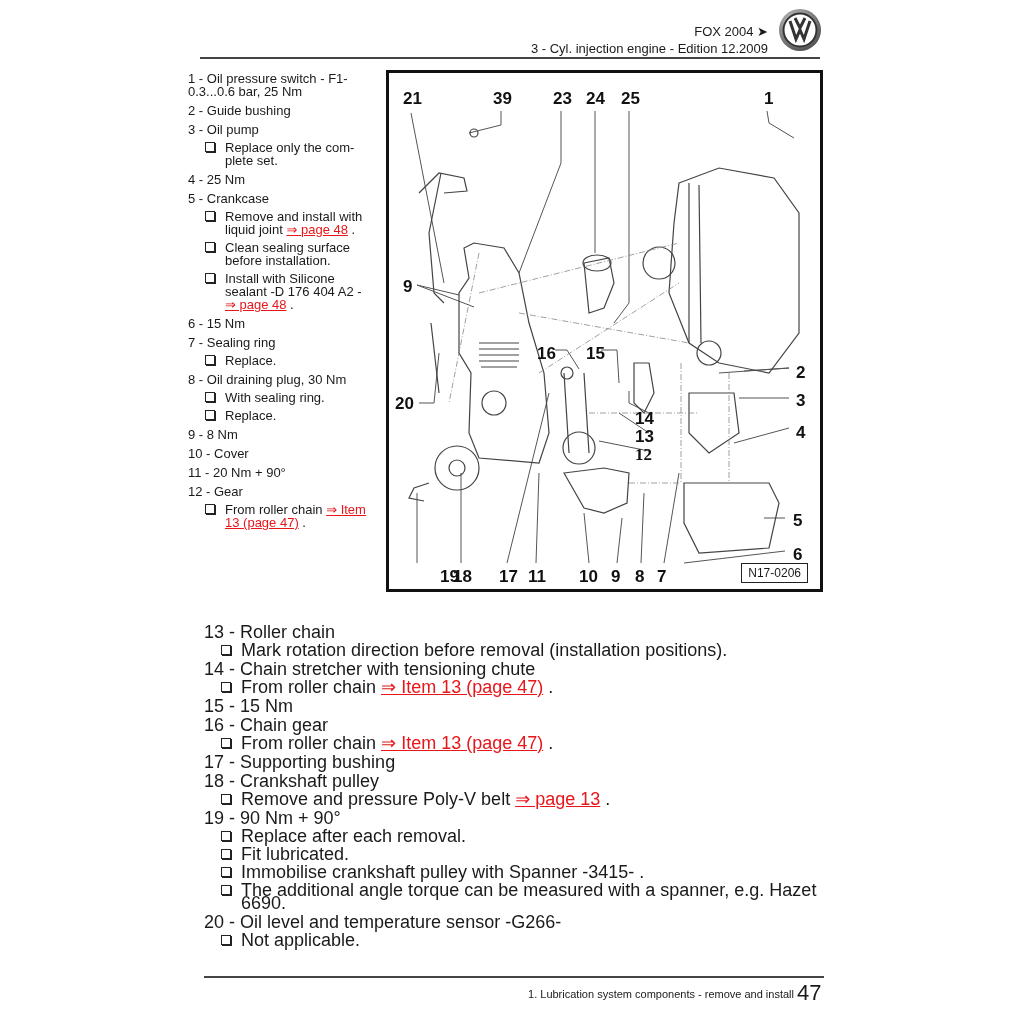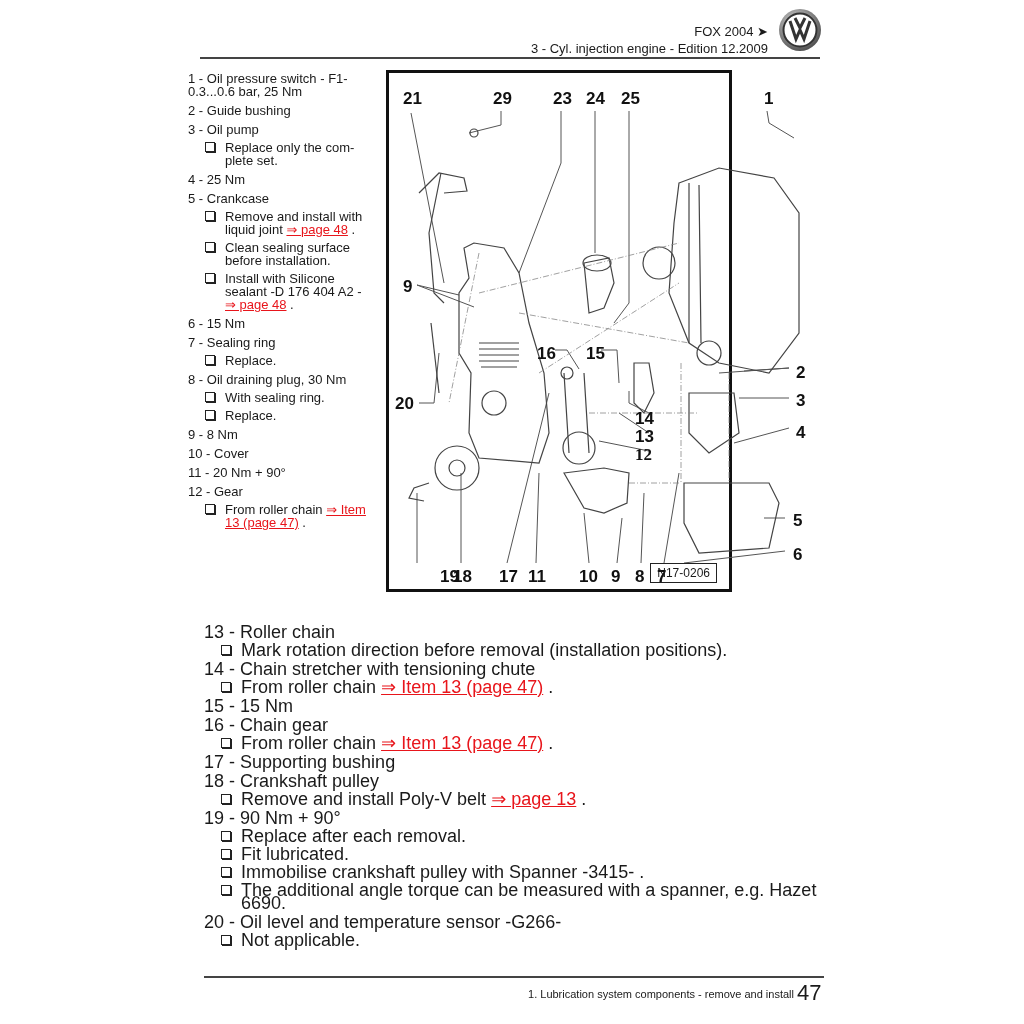--- a/index.html
+++ b/index.html
@@ -12,21 +12,21 @@
   .vw-logo { position:absolute; right:8px; top:8px; width:44px; height:44px; }
 
   .left-col { position:absolute; left:188px; top:72px; width:180px; font-size:13px; line-height:13px; }
   .full-col { position:absolute; left:204px; top:626px; width:620px; font-size:18px; line-height:13px; }
   .item { margin-bottom:6px; }
   .item-title { display:block; }
   .sub { position:relative; padding-left:37px; margin-top:5px; }
   .sub .box { position:absolute; left:17px; top:1px; width:8px; height:8px; border:1.3px solid #222; box-shadow:1px 1px 0 #222; }
   .link { color:#e8151b; text-decoration:underline; }
 
-  .figure { position:absolute; left:386px; top:70px; width:346px; height:522px;
+  .figure { position:absolute; left:386px; top:70px; width:437px; height:522px;
             border:3px solid #111; box-sizing:border-box; background:#fff; }
   .callout { position:absolute; font-weight:bold; font-size:17px; color:#111; }
   .fig-code { position:absolute; right:12px; bottom:6px; border:1px solid #222; font-size:12px; padding:2px 6px; }
   .fig-svg { position:absolute; left:0; top:0; }
 
   .footer-line { position:absolute; left:204px; top:976px; width:620px; height:2px; background:#444; }
   .footer-text { position:absolute; right:230px; top:988px; font-size:11px; }
   .page-num { position:absolute; left:797px; top:980px; font-size:22px;text-align:right; }
 </style>
 </head>
@@ -158,21 +158,21 @@
         <path d="M150 300 L290 210"></path>
       <path d="M200 340 L310 340"></path>
         <path d="M292 290 L292 410"></path>
         <path d="M340 300 L340 410"></path>
       <path d="M90 180 L60 330"></path>
         <path d="M240 410 L290 410"></path>
     </g>
   </svg>
   <div id="callouts">
       <div class="callout" style="left: 14px; top: 16px;">21</div>
-      <div class="callout" style="left: 104px; top: 16px;">29</div>
+      <div class="callout" style="left: 104px; top: 16px;">39</div>
       <div class="callout" style="left: 164px; top: 16px;">23</div>
       <div class="callout" style="left: 197px; top: 16px;">24</div>
       <div class="callout" style="left: 232px; top: 16px;">25</div>
       <div class="callout" style="left: 375px; top: 16px;">1</div>
       <div class="callout" style="left: 14px; top: 204px;">9</div>
       <div class="callout" style="left: 148px; top: 271px;">16</div>
       <div class="callout" style="left: 197px; top: 271px;">15</div>
       <div class="callout" style="left: 6px; top: 321px;">20</div>
       <div class="callout" style="left: 407px; top: 290px;">2</div>
       <div class="callout" style="left: 407px; top: 318px;">3</div>
@@ -208,21 +208,21 @@
     </div>
     <div class="item">
       <span class="item-title">16 - Chain gear</span>
       <div class="sub"><span class="box"></span><span>From roller chain </span><span class="link">⇒ Item 13 (page 47)</span><span> .</span></div>
     </div>
     <div class="item">
       <span class="item-title">17 - Supporting bushing</span>
     </div>
     <div class="item">
       <span class="item-title">18 - Crankshaft pulley</span>
-      <div class="sub"><span class="box"></span><span>Remove and install Poly-V belt </span><span class="link">⇒ page 13</span><span> .</span></div>
+      <div class="sub"><span class="box"></span><span>Remove and pressure Poly-V belt </span><span class="link">⇒ page 13</span><span> .</span></div>
     </div>
     <div class="item">
       <span class="item-title">19 - 90 Nm + 90°</span>
       <div class="sub"><span class="box"></span><span>Replace after each removal.</span></div>
       <div class="sub"><span class="box"></span><span>Fit lubricated.</span></div>
       <div class="sub"><span class="box"></span><span>Immobilise crankshaft pulley with Spanner -3415- .</span></div>
       <div class="sub"><span class="box"></span><span>The additional angle torque can be measured with a spanner, e.g. Hazet 6690.</span></div>
     </div>
     <div class="item">
       <span class="item-title">20 - Oil level and temperature sensor -G266-</span>

